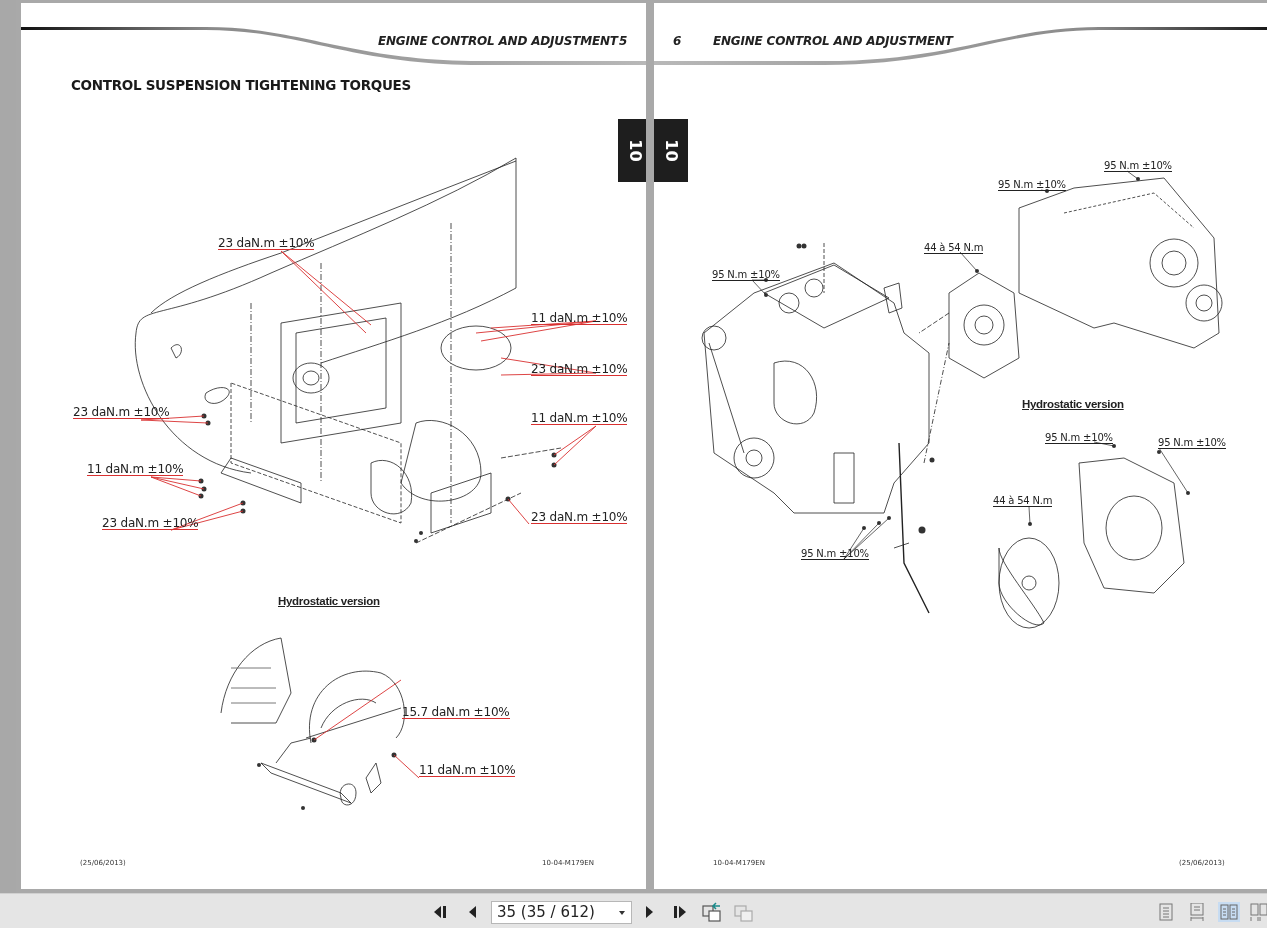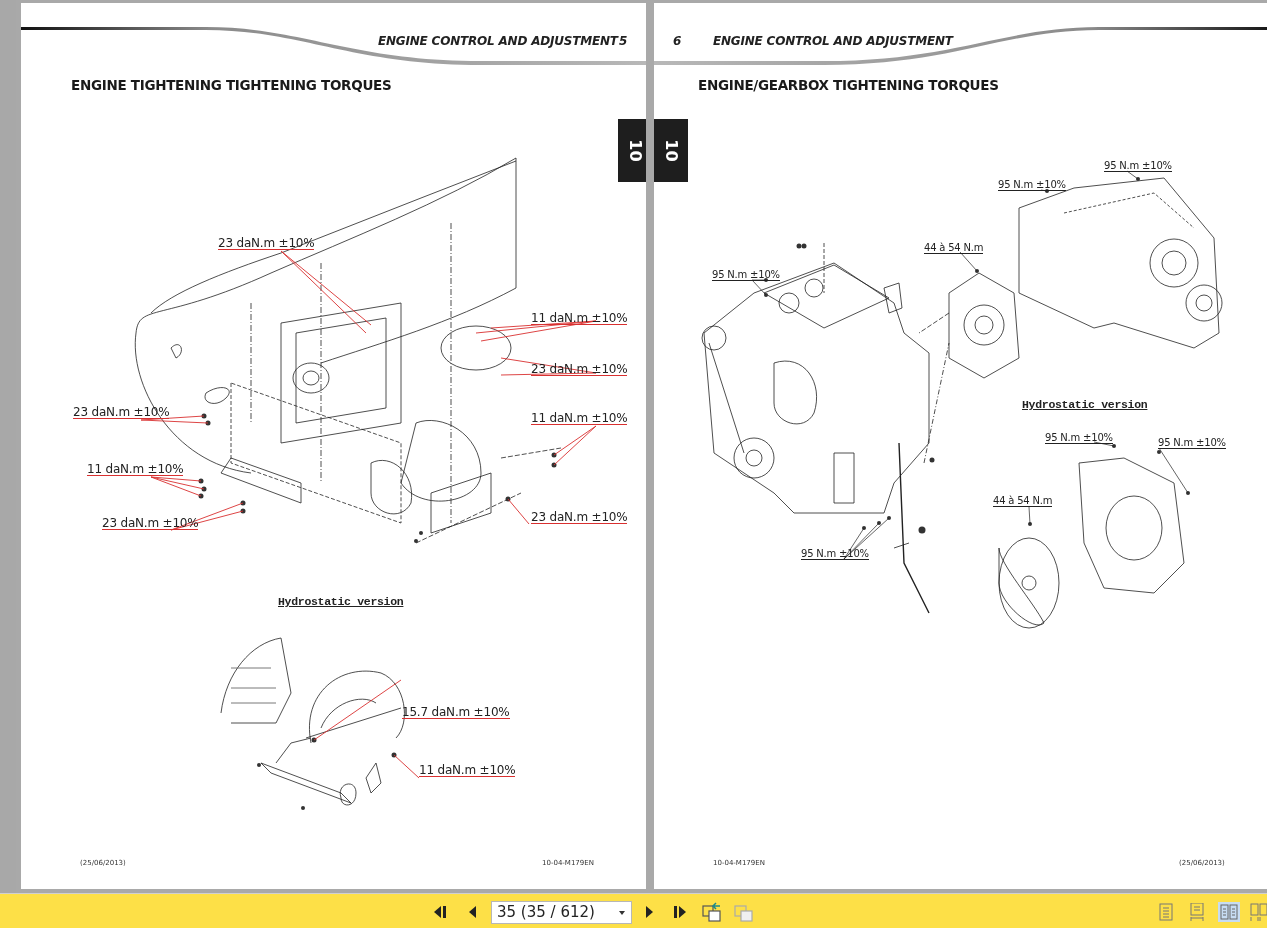--- a/index.html
+++ b/index.html
@@ -8,27 +8,27 @@
   .page { position: absolute; top: 3px; height: 886px; background: #fff; overflow: hidden; }
   .page.left { left: 5px; width: 625px; }
   .page.right { left: 638px; width: 626px; }
   .swoosh { position: absolute; top: 0; left: 0; }
   .run-head { position: absolute; top: 31px; font-size: 12px; font-style: italic; font-weight: bold; color: #222; font-family: "DejaVu Sans", sans-serif; letter-spacing: -0.2px; }
   .page-title { position: absolute; top: 74px; font-size: 13.5px; font-weight: bold; color: #1a1a1a; font-family: "DejaVu Sans", sans-serif; letter-spacing: -0.3px; }
   .tab { position: absolute; top: 116px; width: 34px; height: 63px; background: #1e1e1e; color: #fff; font-weight: bold; font-size: 16px; font-family: "DejaVu Sans", sans-serif; display: flex; align-items: center; justify-content: center; }
   .tab span { transform: rotate(90deg); display: inline-block; }
   .left .tab { left: 597px; }
   .right .tab { left: 0px; }
-  .sub-title { position: absolute; font-size: 11.5px; font-weight: bold; color: #222; text-decoration: underline; font-family: Liberation Mono, monospace; letter-spacing: -0.3px; text-align: center; }
+  .sub-title { position: absolute; font-size: 11.5px; font-weight: bold; color: #222; text-decoration: underline; font-family: Liberation Sans, sans-serif; letter-spacing: -0.3px; text-align: center; }
   .footer { position: absolute; top: 856px; font-size: 7px; color: #333; font-family: "DejaVu Sans", sans-serif; }
   .callout { position: absolute; font-size: 12px; color: #222; white-space: nowrap; font-family: "DejaVu Sans", sans-serif; letter-spacing: -0.2px; line-height: 10px; }
   .callout.red { border-bottom: 1px solid #d93030; padding-bottom: 1px; }
   .callout.black { border-bottom: 1px solid #222; font-size: 10px; padding-bottom: 0px; }
   svg.draw { position: absolute; left: 0; top: 0; }
-  .toolbar { position: absolute; left: 0; top: 893px; width: 1267px; height: 35px; background: #fde047; border-top: 1px solid #d0d0d0; }
+  .toolbar { position: absolute; left: 0; top: 893px; width: 1267px; height: 35px; background: #e5e5e5; border-top: 1px solid #d0d0d0; }
   .tb-btn { position: absolute; top: 6px; width: 24px; height: 24px; display: flex; align-items: center; justify-content: center; cursor: pointer; }
   .page-select { position: absolute; left: 491px; top: 7px; width: 141px; height: 23px; background: #fff; border: 1px solid #b7b7b7; font-size: 15px; color: #222; padding-left: 5px; line-height: 21px; font-family: "DejaVu Sans", sans-serif; }
   .page-select .caret { position: absolute; right: 6px; top: 9px; width: 0; height: 0; border-left: 3px solid transparent; border-right: 3px solid transparent; border-top: 4px solid #333; }
   .view-btn { position: absolute; top: 8px; width: 22px; height: 20px; display: flex; align-items: center; justify-content: center; }
   .view-btn.active { background: #c7dcf2; }
 </style>
 </head>
 <body>
 
 <div class="viewer">
@@ -39,21 +39,21 @@
         <linearGradient id="gl" x1="0" x2="1" y1="0" y2="0">
           <stop offset="0" stop-color="#111"></stop>
           <stop offset="0.3" stop-color="#8a8a8a"></stop>
           <stop offset="1" stop-color="#b8b8b8"></stop>
         </linearGradient>
       </defs>
       <path d="M0,24 L185,24 C280,24 330,58 460,58 L625,58 L625,62 L460,62 C330,62 280,27 185,27 L0,27 Z" fill="url(#gl)"></path>
     </svg>
     <div class="run-head" style="left:357px;">ENGINE CONTROL AND ADJUSTMENT</div>
     <div class="run-head" style="left:598px;">5</div>
-    <div class="page-title" style="left:50px;">ENGINE TIGHTENING TIGHTENING TORQUES</div>
+    <div class="page-title" style="left:50px;">CONTROL SUSPENSION TIGHTENING TORQUES</div>
     <div class="tab">
         <span>10</span>
       </div>
 
     <svg class="draw" width="625" height="886">
       <g fill="none" stroke="#222" stroke-width="0.8">
         <path d="M115,330 C118,300 140,320 250,270 C330,235 420,200 495,155 L495,285 C430,320 360,340 300,360"></path>
         <path d="M115,330 C108,380 150,460 230,470"></path>
         <path d="M130,310 C150,290 200,270 260,250 L400,195 L495,158"></path>
         <path d="M210,380 L210,460 L380,520 L380,440 Z" stroke-dasharray="4,2"></path>
@@ -147,21 +147,20 @@
         <linearGradient id="gr" x1="1" x2="0" y1="0" y2="0">
           <stop offset="0" stop-color="#111"></stop>
           <stop offset="0.3" stop-color="#8a8a8a"></stop>
           <stop offset="1" stop-color="#b8b8b8"></stop>
         </linearGradient>
       </defs>
       <path d="M626,24 L445,24 C350,24 300,58 170,58 L0,58 L0,62 L170,62 C300,62 350,27 445,27 L626,27 Z" fill="url(#gr)"></path>
     </svg>
     <div class="run-head" style="left:19px;">6</div>
     <div class="run-head" style="left:59px;">ENGINE CONTROL AND ADJUSTMENT</div>
-    <div class="page-title" style="left:44px;">ENGINE/GEARBOX TIGHTENING TORQUES</div>
     <div class="tab">
         <span>10</span>
       </div>
 
     <svg class="draw" width="626" height="886">
       <g fill="none" stroke="#222" stroke-width="0.8">
 
         <path d="M100,290 L180,260 L240,300 L250,330 L275,350 L275,440 L240,480 L230,510 L140,510 L120,490 L60,450 L50,330 Z"></path>
         <path d="M110,290 L180,262 L235,295 L170,325 Z"></path>
         <circle cx="135" cy="300" r="10"></circle>

